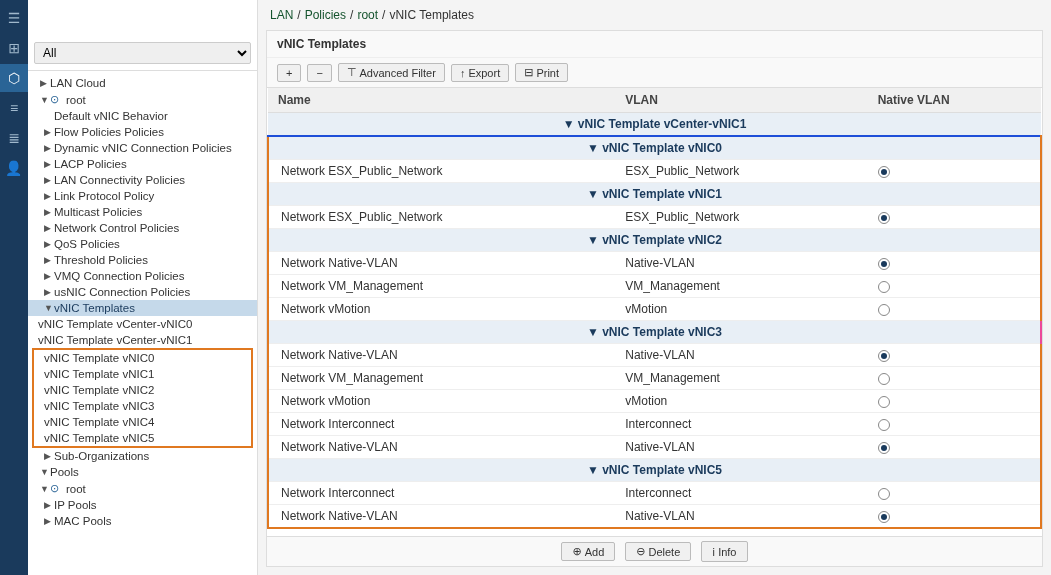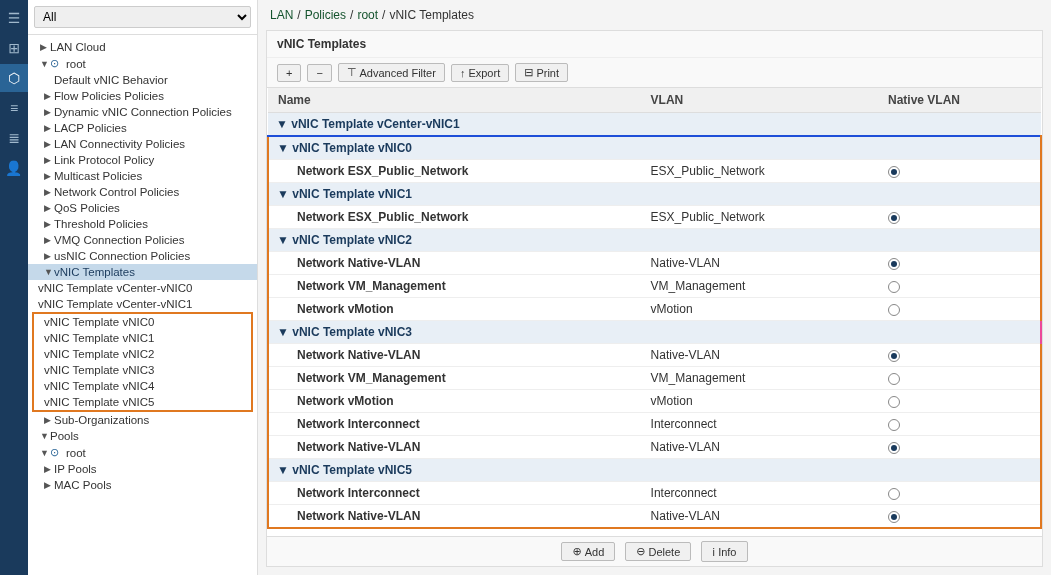--- a/index.html
+++ b/index.html
@@ -38,20 +38,21 @@
       display: flex;
       flex-direction: column;
       overflow: hidden;
     }
     .nav-tree-filter {
       padding: 6px;
       border-bottom: 1px solid #ddd;
       display: flex;
       gap: 4px;
       align-items: center;
+      margin-top: 36px;
     }
     .nav-tree-filter select {
       flex: 1;
       font-size: 12px;
       border: 1px solid #ccc;
       padding: 2px 4px;
       border-radius: 2px;
     }
     .nav-tree-scroll {
       flex: 1;
@@ -153,26 +154,27 @@
     tbody tr { border-bottom: 1px solid #eee; }
 
     .row-group-header {
       background: #e8eff6;
       font-weight: bold;
       color: #1a3a5c;
       padding: 4px 10px;
     }
     .row-group-header td {
       padding: 4px 8px;
+      text-align: center;
     }
     .row-data td {
       padding: 4px 10px;
       color: #333;
     }
-    .row-data td:first-child { padding-left: 28px; font-weight: bold; }
+    .row-data td:first-child { padding-left: 12px; }
 
     .radio-dot {
       display: inline-block;
       width: 12px;
       height: 12px;
       border-radius: 50%;
       border: 1.5px solid #888;
       background: #fff;
       position: relative;
       vertical-align: middle;

